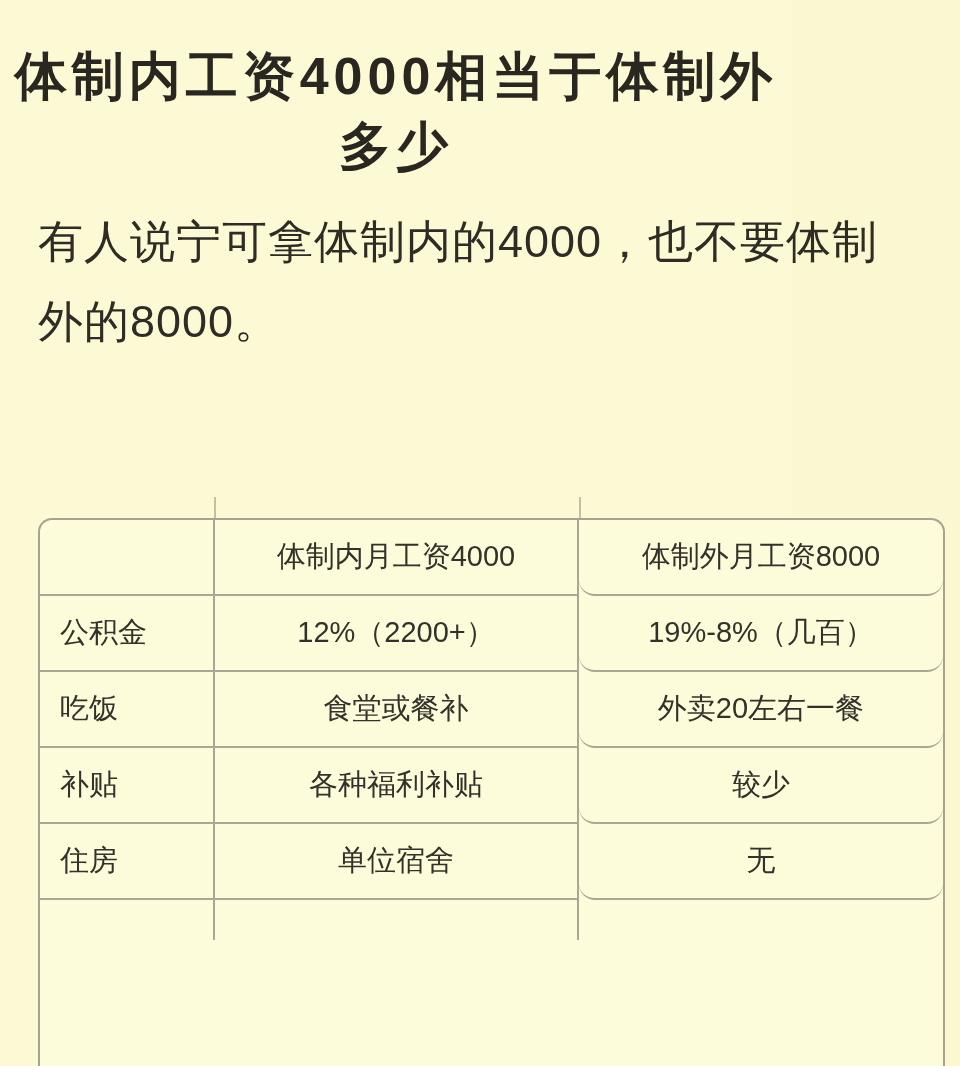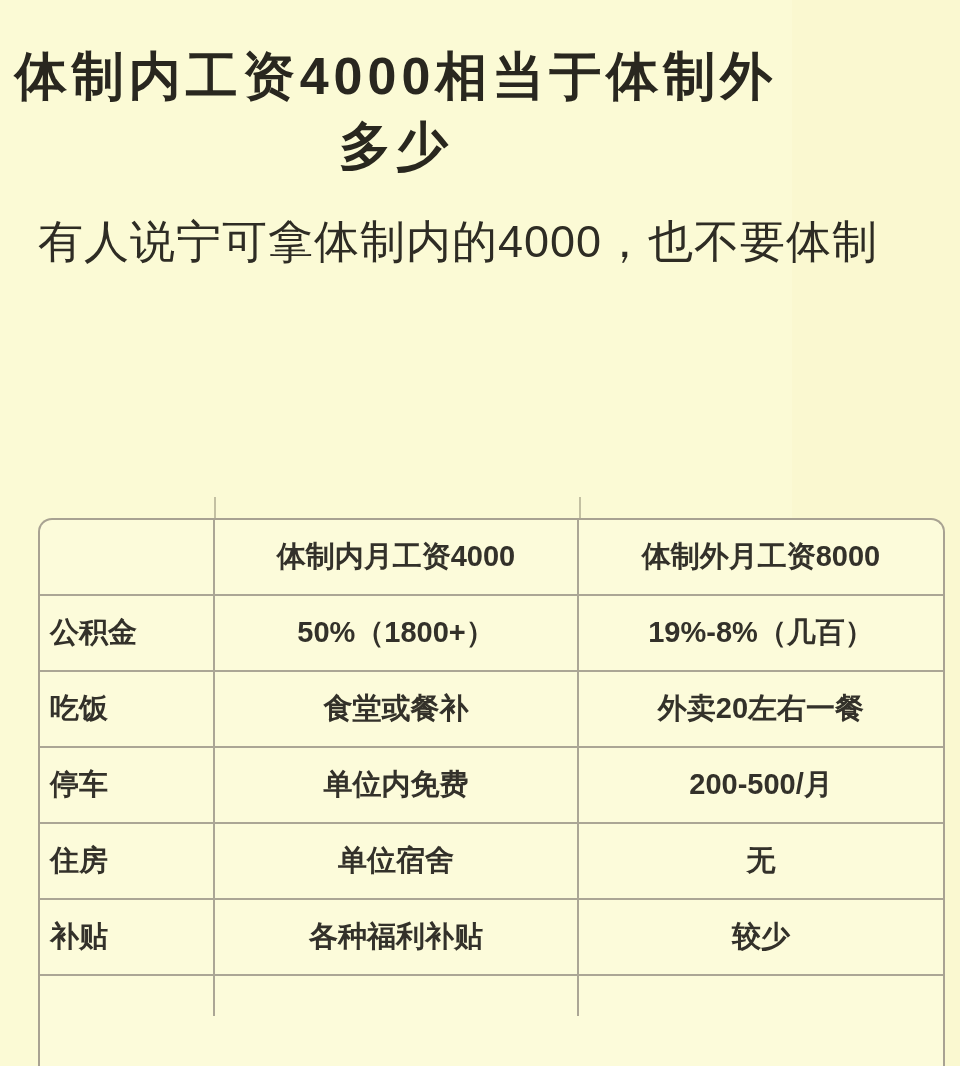--- a/index.html
+++ b/index.html
@@ -78,44 +78,45 @@
   }
   table.cmp col.c0 { width: 175px; }
   table.cmp col.c1 { width: 364px; }
   table.cmp col.c2 { width: 364px; }
   table.cmp th, table.cmp td {
     height: 74px;
     border-right: 2px solid #aba695;
     border-bottom: 2px solid #aba695;
     vertical-align: middle;
     text-align: center;
-    font-weight: bold;
+    font-weight: normal;
     padding: 0;
     overflow: hidden;
     white-space: nowrap;
   }
-  table.cmp th:last-child, table.cmp td:last-child { border-right: none; }
+  table.cmp th:last-child, table.cmp td:last-child { border-right: none; border-radius: 16px; }
   table.cmp td.label {
     text-align: left;
-    padding-left: 10px;
+    padding-left: 20px;
   }
   table.cmp tr.partial td {
     height: 40px;
     border-bottom: none;
   }
 </style>
 </head>
 <body>
 
 <div class="page">
 
   <h1 class="title">体制内工资4000相当于体制外多少</h1>
 
   <div class="intro">
     <div class="intro-line">有人说宁可拿体制内的4000，也不要体制</div>
+    <div class="intro-line">外的8000。</div>
   </div>
 
   <div class="smudge s1"></div>
   <div class="smudge s2"></div>
 
   <div class="table-wrap">
     <table class="cmp">
       <colgroup>
           <col class="c0">
           <col class="c1">
@@ -124,42 +125,37 @@
       <thead>
         <tr>
           <th></th>
           <th>体制内月工资4000</th>
           <th>体制外月工资8000</th>
         </tr>
       </thead>
       <tbody>
         <tr>
           <td class="label">公积金</td>
-          <td>50%（1800+）</td>
+          <td>12%（2200+）</td>
           <td>19%-8%（几百）</td>
         </tr>
         <tr>
           <td class="label">吃饭</td>
           <td>食堂或餐补</td>
           <td>外卖20左右一餐</td>
         </tr>
         <tr>
-          <td class="label">停车</td>
-          <td>单位内免费</td>
-          <td>200-500/月</td>
+          <td class="label">补贴</td>
+          <td>各种福利补贴</td>
+          <td>较少</td>
         </tr>
         <tr>
           <td class="label">住房</td>
           <td>单位宿舍</td>
           <td>无</td>
-        </tr>
-        <tr>
-          <td class="label">补贴</td>
-          <td>各种福利补贴</td>
-          <td>较少</td>
         </tr>
         <tr class="partial">
           <td></td>
           <td></td>
           <td></td>
         </tr>
       </tbody>
     </table>
   </div>
 

